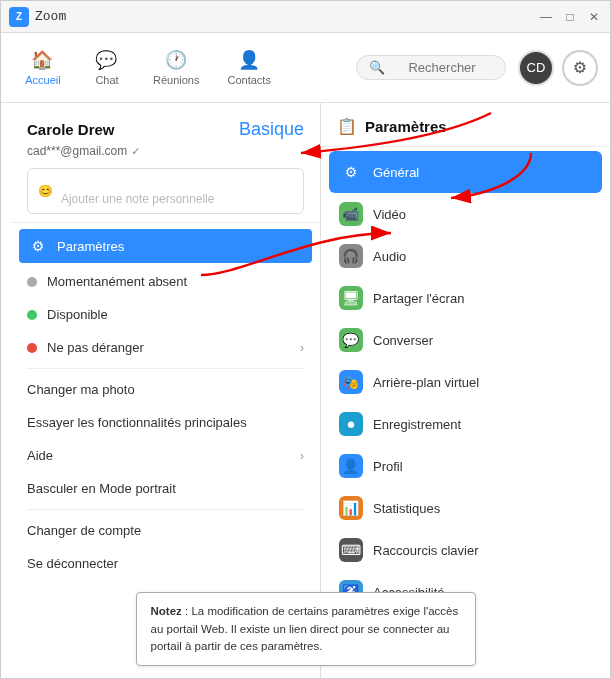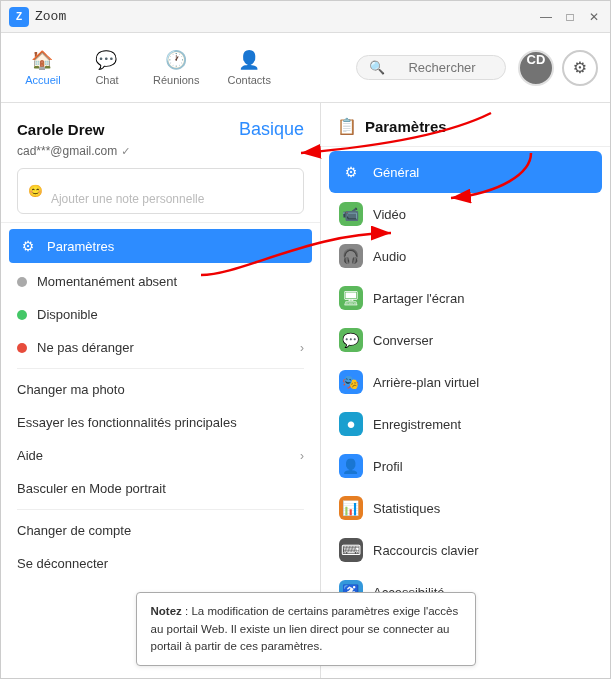--- a/index.html
+++ b/index.html
@@ -131,25 +131,26 @@
       color: #000000;
       outline: none;
       width: 100%;
       text-align: center;
     }
 
     .avatar-btn {
       width: 36px;
       height: 36px;
       border-radius: 50%;
-      background: #737373;
+      background: #404040;
       color: white;
       font-size: 13px;
-      font-weight: bold;
-      display: flex;
+      font-weight: normal;
+      display: flex;
+      align-items: center;
       justify-content: center;
       margin-left: 8px;
       border: 2px solid #e0e0e0;
       cursor: pointer;
     }
 
     
     .main-content {
       flex: 1;
       display: flex;
@@ -158,20 +159,21 @@
     }
 
     
     .left-panel {
       width: 320px;
       background: #fff;
       border-right: 1px solid #e0e0e0;
       display: flex;
       flex-direction: column;
       overflow-y: auto;
+      padding-left: 10px;
     }
 
     .user-header {
       padding: 16px 16px 8px 16px;
       border-bottom: 1px solid #eee;
     }
     .user-name-row {
       display: flex;
       justify-content: space-between;
       align-items: center;

